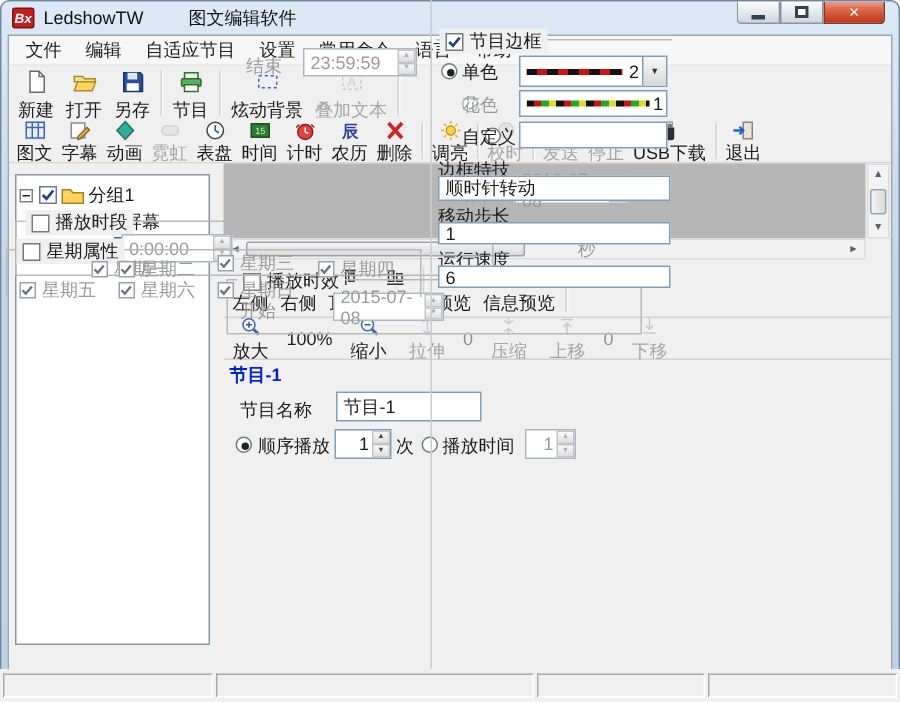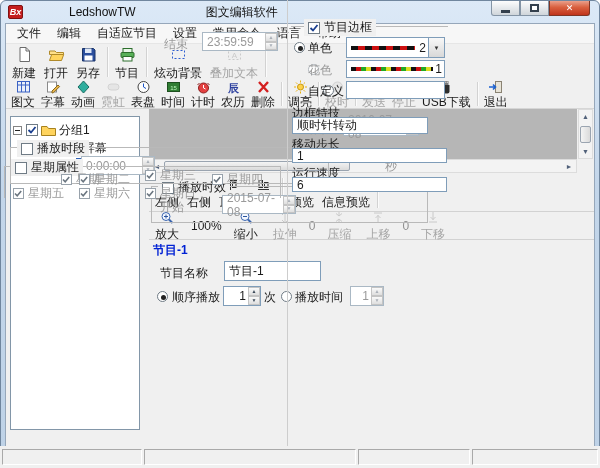--- a/index.html
+++ b/index.html
@@ -4,21 +4,21 @@
 <style>
   * { margin:0; padding:0; box-sizing:border-box; }
   html,body { background:#ffffff; }
   body { font-family:"Liberation Sans","DejaVu Sans",sans-serif; font-size:12px; color:#1b1b1b; }
 
   #frame { position:relative; width:600px; height:468px;
     background:linear-gradient(#dce9f7 0%, #c3d6ea 40%, #bed2e7 100%);
     border:1px solid #70869e; border-radius:6px 6px 3px 3px; overflow:hidden; }
 
   
-  .titlebar { position:absolute; top:0; left:0; right:0; height:22px; display:flex; align-items:center; padding:0 7px;gap:40px; }
+  .titlebar { position:absolute; top:0; left:0; right:0; height:22px; display:flex; align-items:center; padding:0 7px; }
   .app-icon { width:15px; height:14px; background:#c41e1e; border:1px solid #7e1212; border-radius:2px;
     color:#fff; font-size:9px; font-weight:bold; font-style:italic; display:flex; align-items:center; justify-content:center; margin-right:6px; }
   .title-app { color:#111; }
   .title-doc { margin-left:30px; color:#111; }
   .win-btns { position:absolute; right:9px; top:0; display:flex; }
   .win-btn { width:29px; height:15px; border:1px solid #8494a5; border-top:none;
     background:linear-gradient(#fdfdfd,#e8ebee 45%,#cfd5da); display:flex; align-items:center; justify-content:center; }
   .win-btn:first-child { border-radius:0 0 0 3px; }
   .win-btn.close { width:41px; background:linear-gradient(#eaa08b,#d9603f 45%,#c0341c); border-color:#7e3626; border-radius:0 0 3px 0; color:#fff; font-size:9px; font-weight:bold; }
   .glyph-min { width:9px; height:3px; background:#34404d; margin-top:6px; }
@@ -617,21 +617,21 @@
       </span>
                 <span class="gray">星期日</span>
               </div>
             </div>
 
           <div class="fdivider"></div>
 
           <div class="fright">
 
             <div class="gbox" style="left:1px; top:26px; width:157px; height:76px; border-left:none; border-bottom:none; border-right:none;">
-              <div class="gcap" style="left:13px;">
+              <div class="gcap" style="left:2px;">
                 <span class="cb">
           <svg width="10" height="10">
             <path d="M1.5 5l2.5 2.5 4.5-5.5" stroke="#1a3f8f" stroke-width="1.8" fill="none"></path>
           </svg>
         </span>
                 <span>节目边框</span>
               </div>
               <span class="abs radio sel" style="left:3px; top:15px;"></span>
               <span class="abs" style="left:17px; top:13px;">单色</span>
               <div class="drop" style="left:55px; top:10px; width:99px; height:21px;">
@@ -644,21 +644,21 @@
               <div class="drop" style="left:55px; top:33px; width:99px; height:18px;">
                 <span class="pat pat-b" style="margin-right:2px;"></span>
                 <span class="pat-num">1</span>
               </div>
               <span class="abs radio" style="left:3px; top:58px;"></span>
               <span class="abs" style="left:17px; top:56px;">自定义</span>
               <div class="drop" style="left:55px; top:54px; width:99px; height:18px;"></div>
             </div>
 
             <span class="abs" style="left:2px; top:105px;">边框特技</span>
-            <span class="abs input" style="left:2px; top:117px; width:136px; height:17px;">顺时针转动</span>
+            <span class="abs input" style="left:2px; top:117px; width:155px; height:17px;">顺时针转动</span>
 
             <span class="abs" style="left:2px; top:136px;">移动步长</span>
             <span class="abs input" style="left:2px; top:148px; width:155px; height:15px;">1</span>
 
             <span class="abs" style="left:2px; top:165px;">运行速度</span>
             <span class="abs input" style="left:2px; top:177px; width:155px; height:15px;">6</span>
           </div>
 
     <div class="statusbar">
       <div class="sb-panel sb-1"></div>

